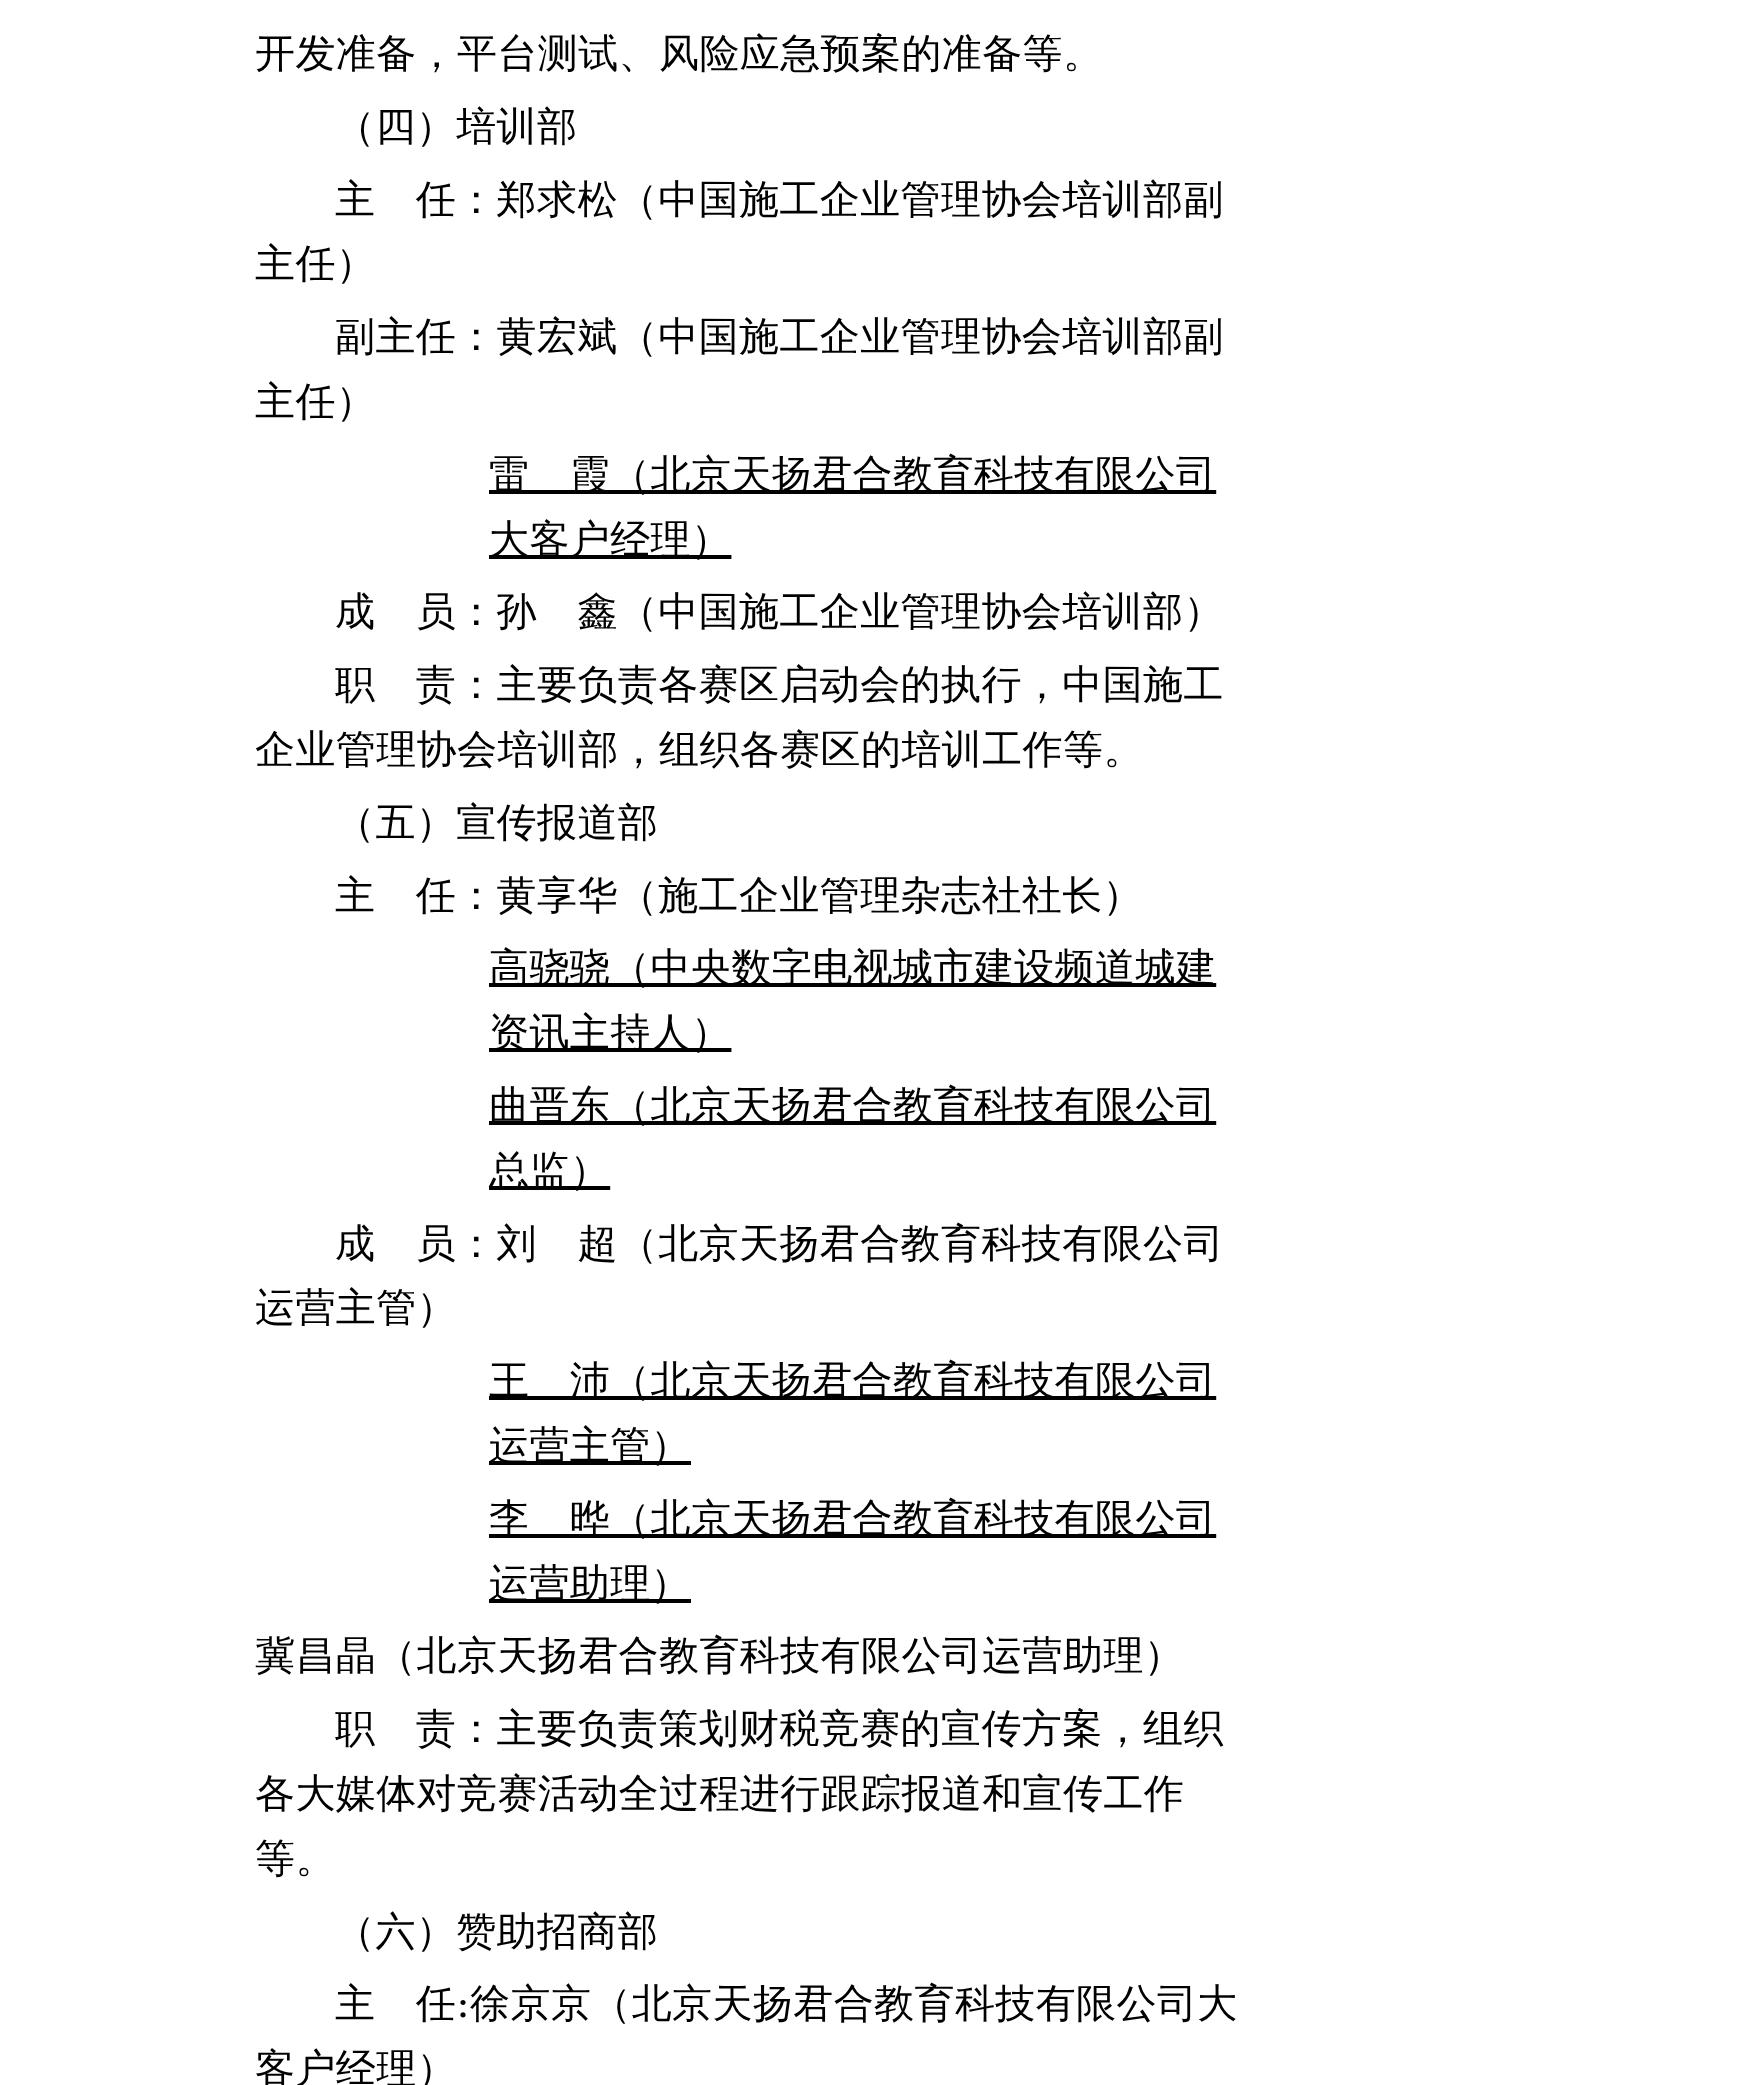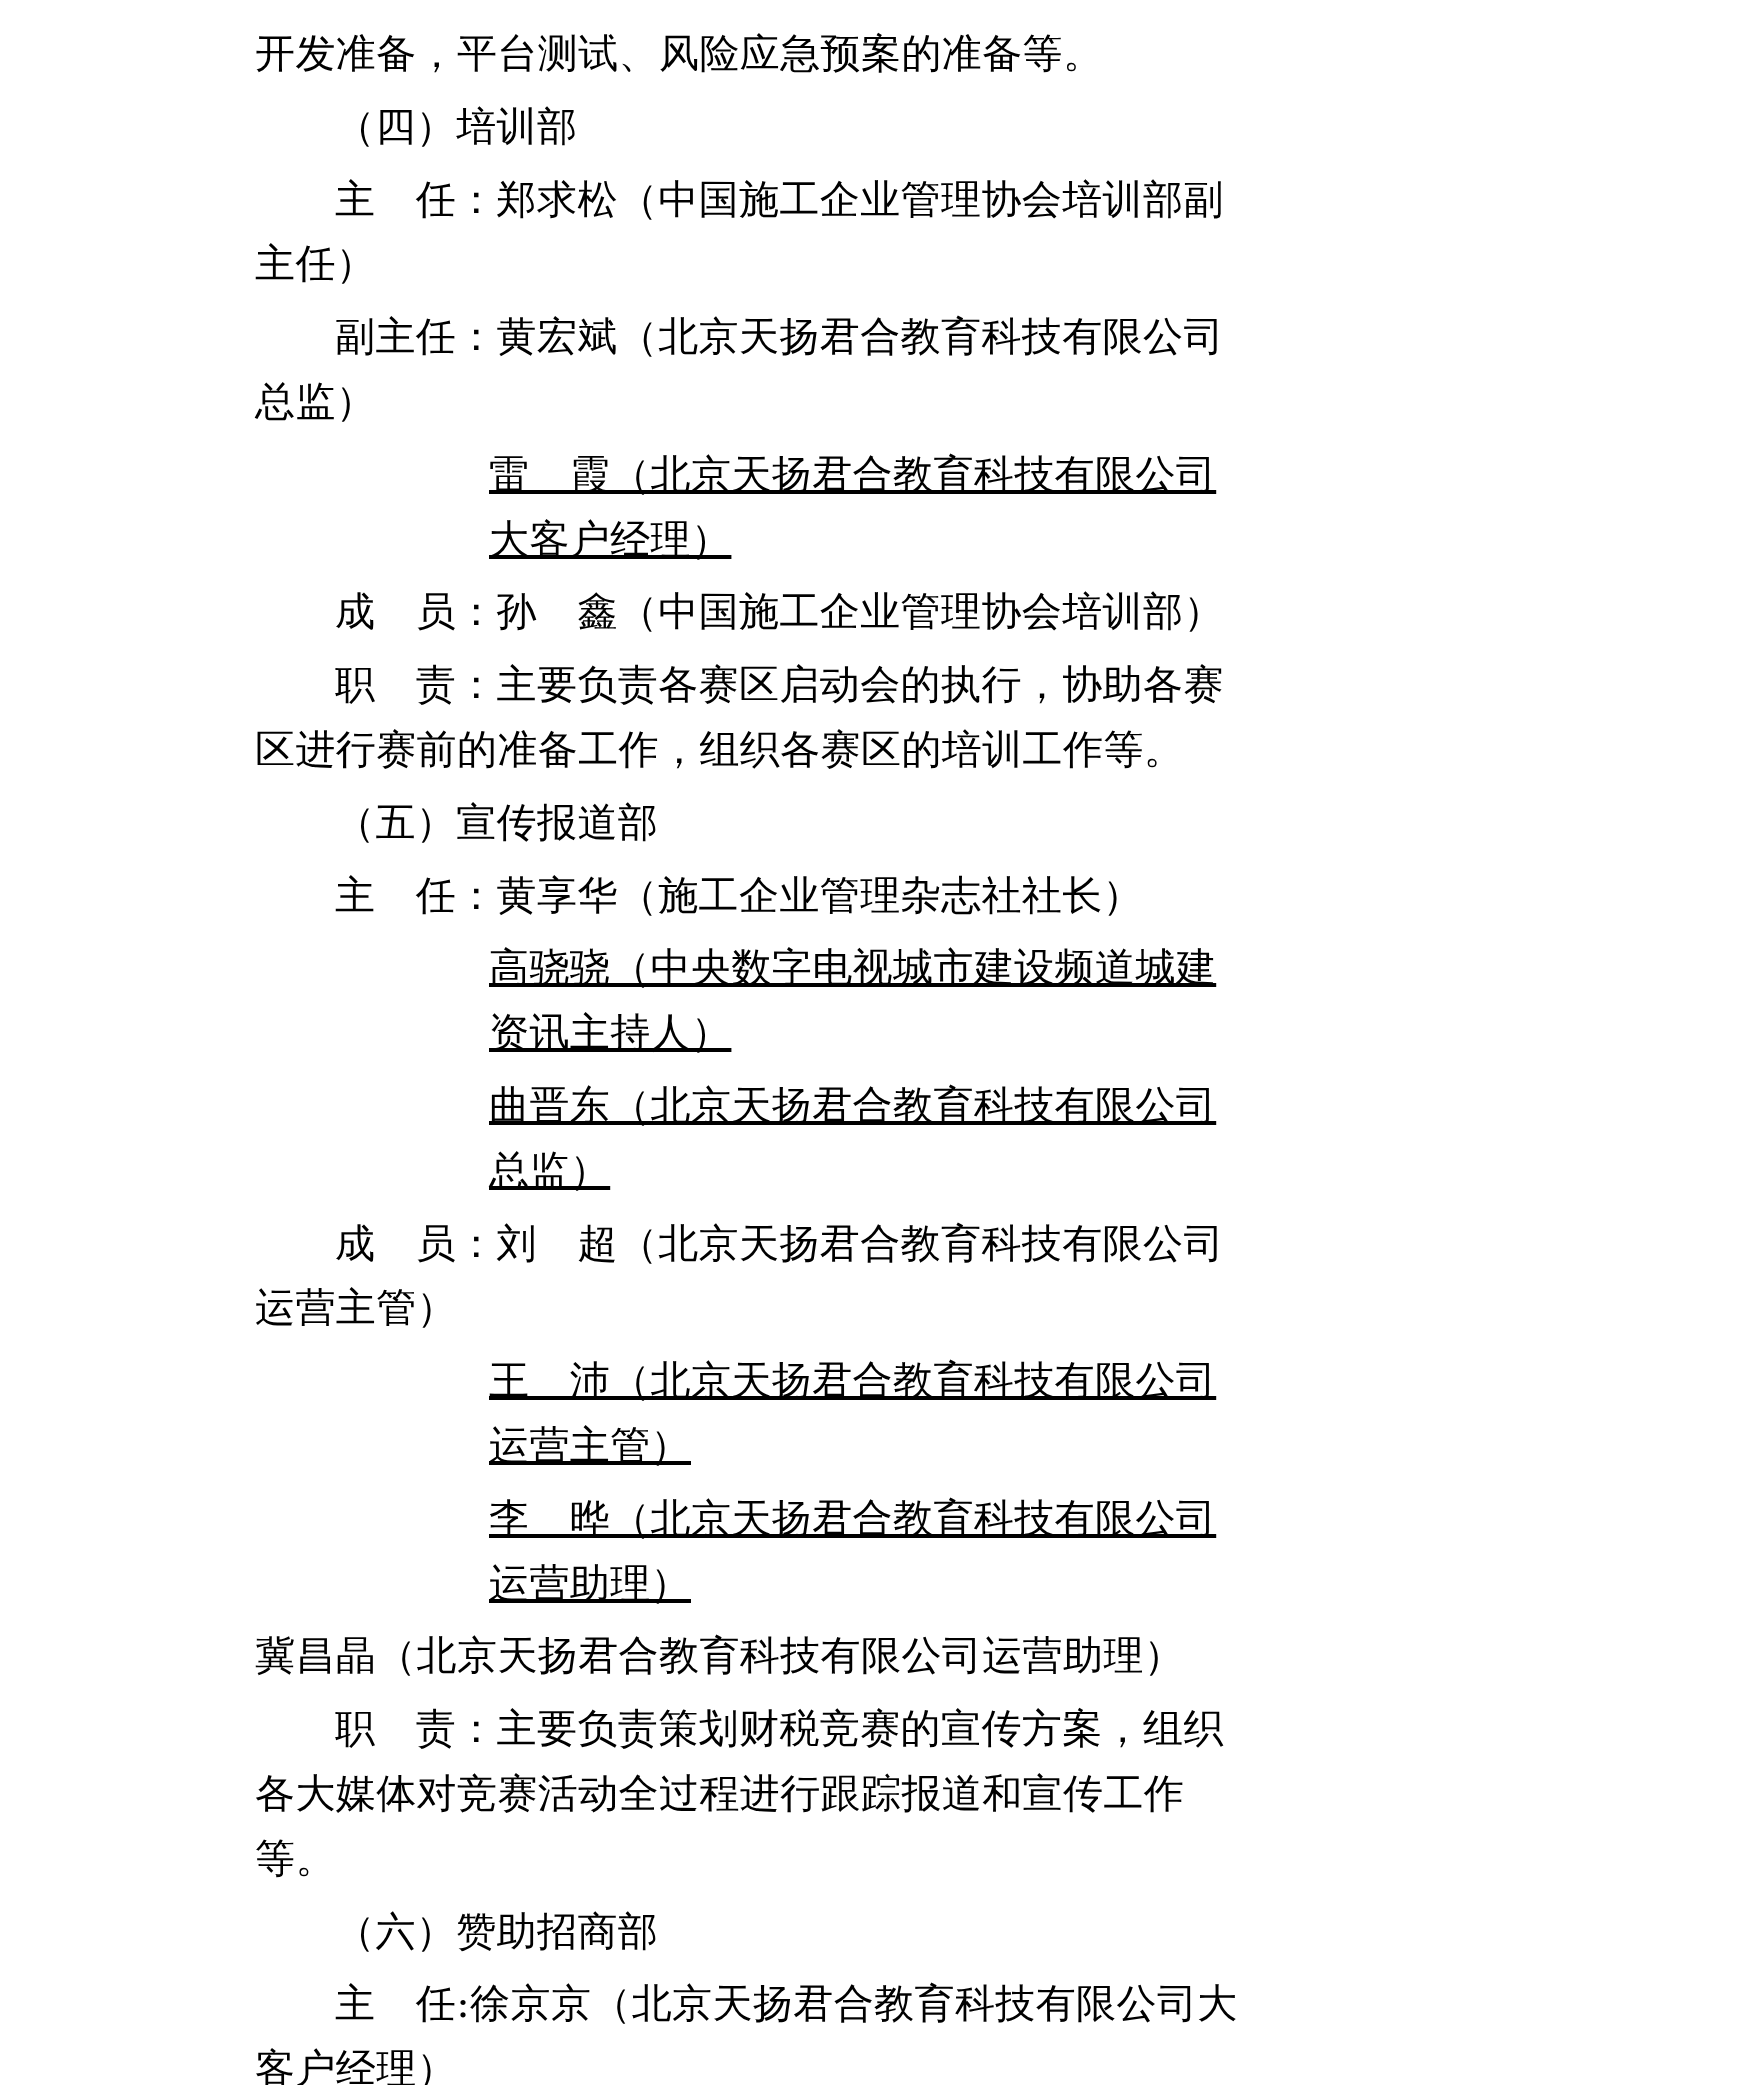--- a/index.html
+++ b/index.html
@@ -46,24 +46,24 @@
 </style>
 </head>
 <body>
 
 <div class="page">
   <div class="doc-body">
 
     <p class="para indent0">开发准备，平台测试、风险应急预案的准备等。</p>
     <p class="para indent2">（四）培训部</p>
     <p class="para indent2">主　任：郑求松（中国施工企业管理协会培训部副主任）</p>
-    <p class="para indent2">副主任：黄宏斌（北京天扬君合教育科技有限公司总监）</p>
+    <p class="para indent2">副主任：黄宏斌（中国施工企业管理协会培训部副主任）</p>
     <p class="para hang-name">雷　霞（北京天扬君合教育科技有限公司大客户经理）</p>
     <p class="para indent2">成　员：孙　鑫（中国施工企业管理协会培训部）</p>
-    <p class="para indent2">职　责：主要负责各赛区启动会的执行，协助各赛区进行赛前的准备工作，组织各赛区的培训工作等。</p>
+    <p class="para indent2">职　责：主要负责各赛区启动会的执行，中国施工企业管理协会培训部，组织各赛区的培训工作等。</p>
     <p class="para indent2">（五）宣传报道部</p>
     <p class="para indent2">主　任：黄享华（施工企业管理杂志社社长）</p>
     <p class="para hang-name">高骁骁（中央数字电视城市建设频道城建资讯主持人）</p>
     <p class="para hang-name">曲晋东（北京天扬君合教育科技有限公司总监）</p>
     <p class="para indent2">成　员：刘　超（北京天扬君合教育科技有限公司运营主管）</p>
     <p class="para hang-name">王　沛（北京天扬君合教育科技有限公司运营主管）</p>
     <p class="para hang-name">李　晔（北京天扬君合教育科技有限公司运营助理）</p>
     <p class="para indent0">冀昌晶（北京天扬君合教育科技有限公司运营助理）</p>
     <p class="para indent2">职　责：主要负责策划财税竞赛的宣传方案，组织各大媒体对竞赛活动全过程进行跟踪报道和宣传工作等。</p>
     <p class="para indent2">（六）赞助招商部</p>

